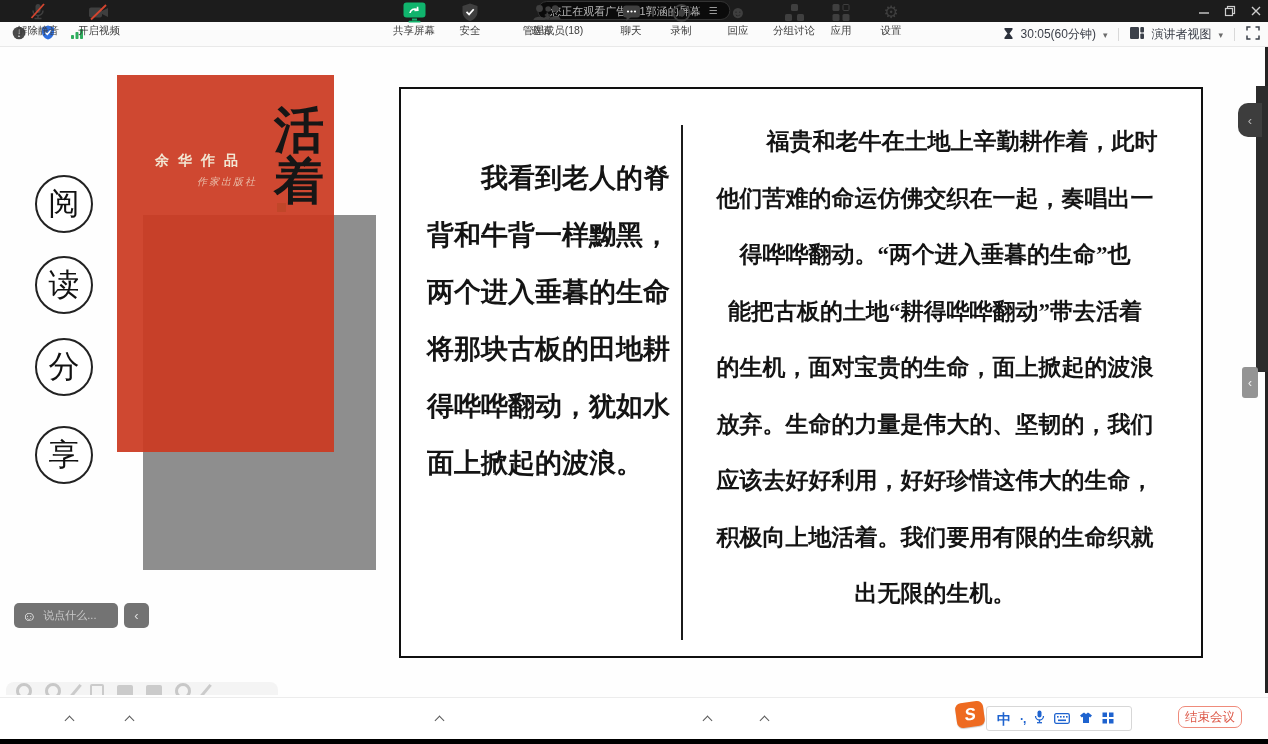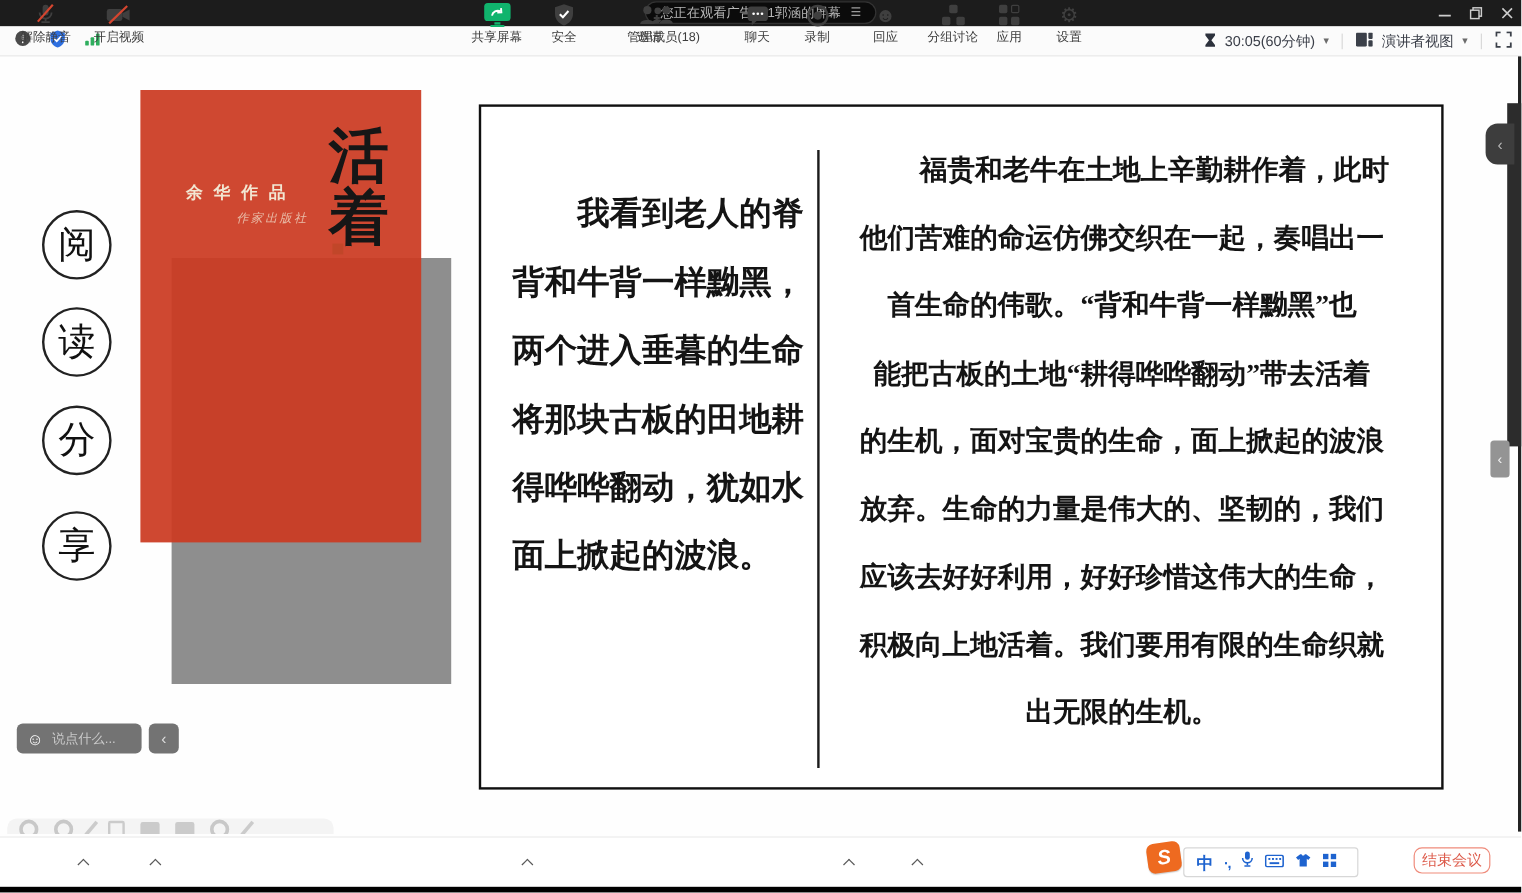--- a/index.html
+++ b/index.html
@@ -34,21 +34,21 @@
   .edge-tab-gray { position:absolute; right:10px; top:367px; width:16px; height:31px; background:#949494;
     border-radius:3px; color:#f2f2f2; font-size:12px; display:flex; align-items:center; justify-content:center; }
 
   
   .vt-circle { position:absolute; left:35px; width:58px; height:58px; border:2px solid #222;
     border-radius:50%; background:#fff; display:flex; align-items:center; justify-content:center;
     font-family:"Liberation Serif","DejaVu Serif",serif; font-size:31px; color:#111; }
 
   
   .gray-panel { position:absolute; left:143px; top:215px; width:233px; height:355px; background:#8e8e8e; }
-  .book-cover { position:absolute; left:117px; top:75px; width:234px; height:377px;
+  .book-cover { position:absolute; left:117px; top:75px; width:217px; height:377px;
     background:rgba(203,58,33,0.93); }
   .book-author { position:absolute; left:38px; top:77px; color:#f2e7d3; font-size:14px;
     letter-spacing:9px; font-weight:bold; white-space:nowrap; }
   .book-script { position:absolute; left:80px; top:100px; color:rgba(242,232,212,0.72); font-size:10px;
     font-style:italic; letter-spacing:2px; white-space:nowrap; }
   .book-title { position:absolute; left:151px; top:30px; width:62px; font-family:"Liberation Serif","DejaVu Serif",serif;
     font-weight:bold; font-size:50px; line-height:51px; color:#161616; text-align:center; }
   .book-seal { position:absolute; left:160px; top:128px; width:9px; height:9px; background:rgba(190,70,40,0.85); }
 
   
@@ -226,21 +226,21 @@
     <div class="pline">背和牛背一样黝黑，</div>
     <div class="pline">两个进入垂暮的生命</div>
     <div class="pline">将那块古板的田地耕</div>
     <div class="pline">得哗哗翻动，犹如水</div>
     <div class="pline">面上掀起的波浪。</div>
   </div>
 
   <div class="para para-right">
     <div class="pline">福贵和老牛在土地上辛勤耕作着，此时</div>
     <div class="pline">他们苦难的命运仿佛交织在一起，奏唱出一</div>
-    <div class="pline">首生命的伟歌。“背和牛背一样黝黑”也</div>
+    <div class="pline">得哗哗翻动。“两个进入垂暮的生命”也</div>
     <div class="pline">能把古板的土地“耕得哗哗翻动”带去活着</div>
     <div class="pline">的生机，面对宝贵的生命，面上掀起的波浪</div>
     <div class="pline">放弃。生命的力量是伟大的、坚韧的，我们</div>
     <div class="pline">应该去好好利用，好好珍惜这伟大的生命，</div>
     <div class="pline">积极向上地活着。我们要用有限的生命织就</div>
     <div class="pline">出无限的生机。</div>
   </div>
 
   <div class="chat-pill">
     <span class="smiley">☺</span>

